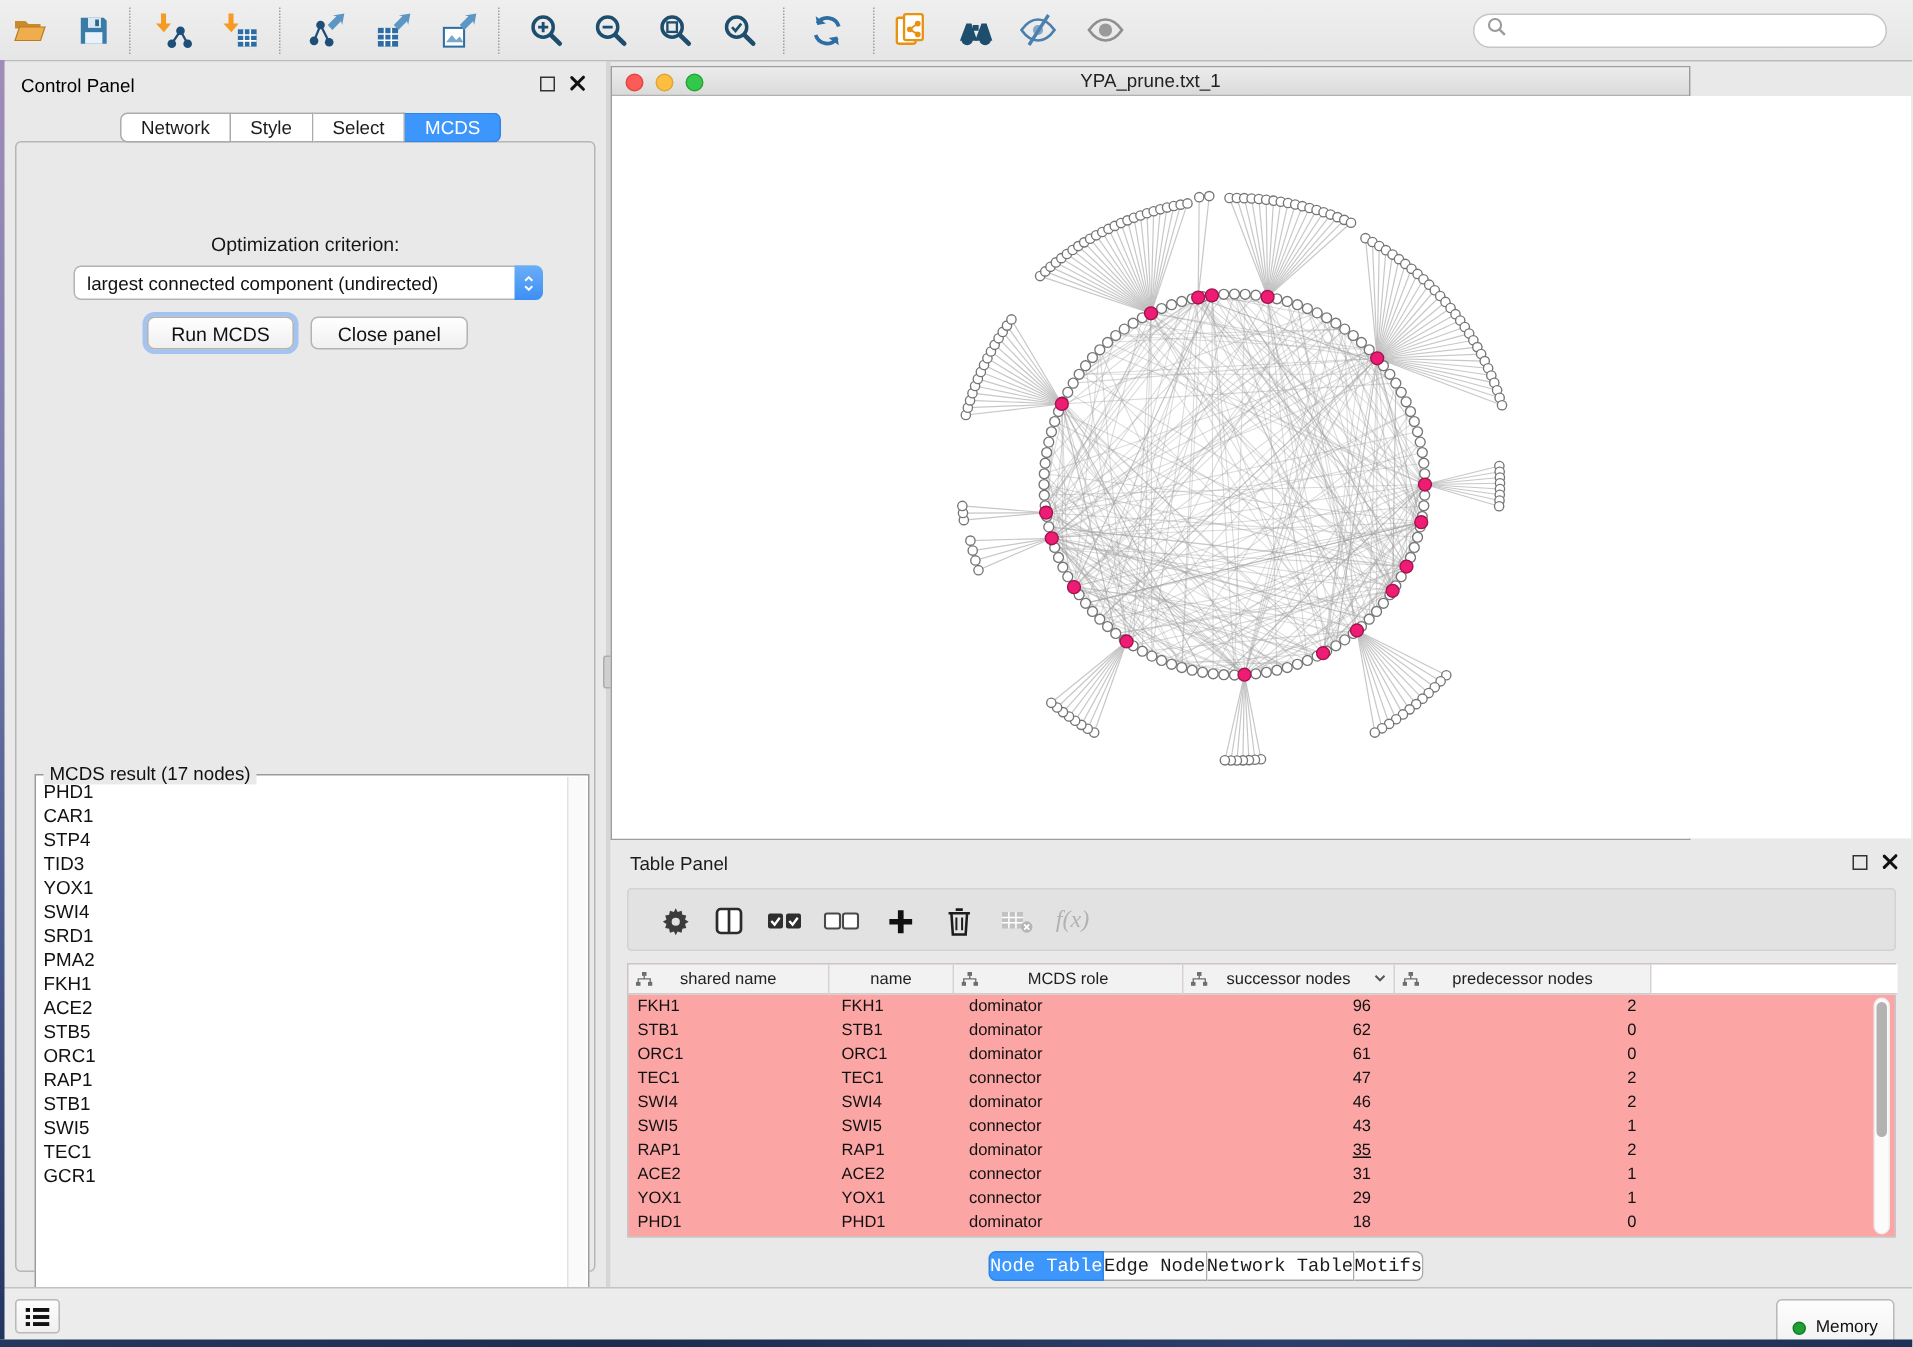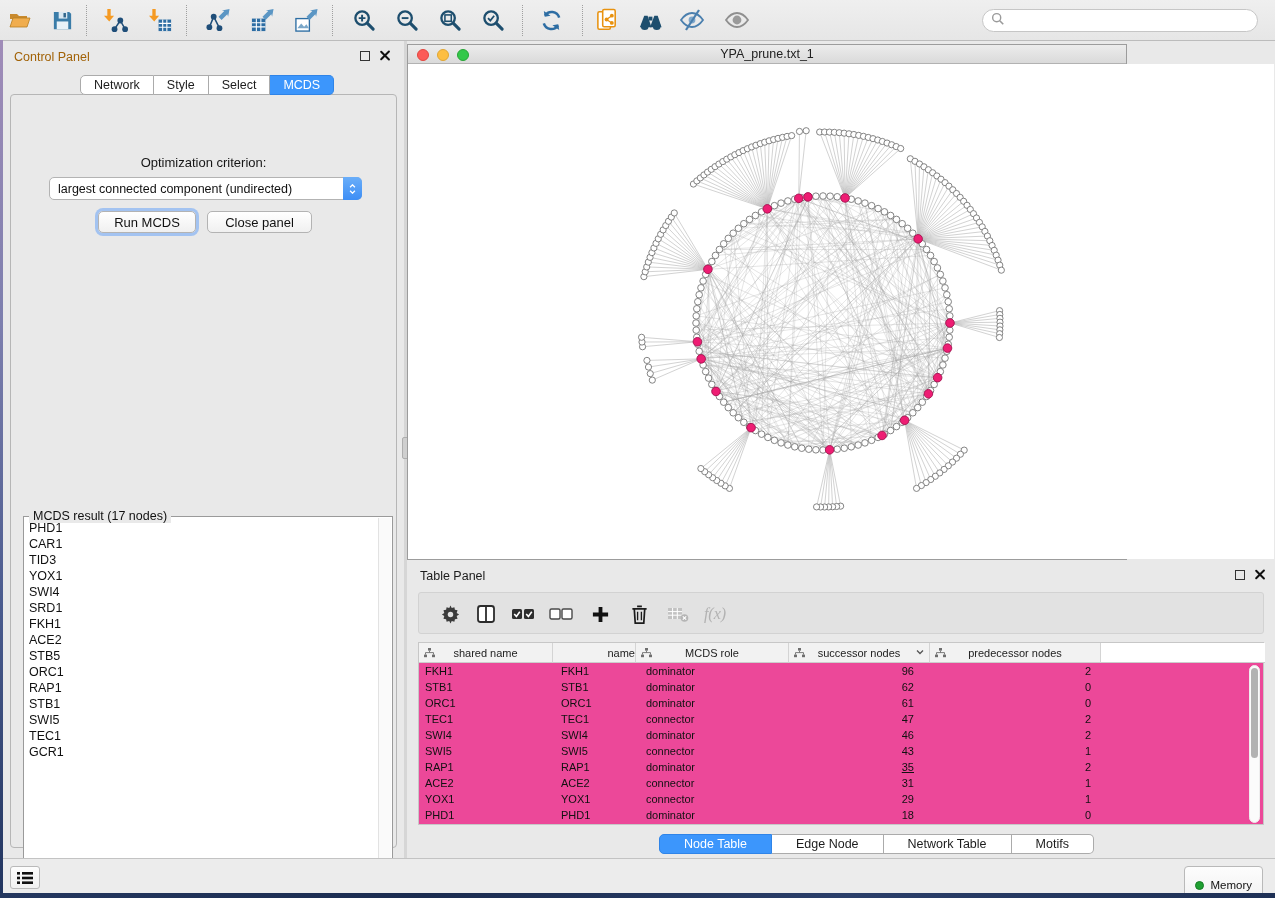--- a/index.html
+++ b/index.html
@@ -22,21 +22,21 @@
   .tb-sep { position:absolute; top:5px; width:0; height:31px;
     border-left:1px dotted #9f9f9f; }
   #search-box { position:absolute; left:982px; top:9px; width:276px; height:23px;
     background:#fff; border:1px solid #c6c6c6; border-radius:12px;
     display:flex; align-items:center; padding-left:8px; }
   #search-box input { border:none; outline:none; width:230px; font-size:12px;
     font-family:"Liberation Sans",sans-serif; background:transparent; }
 
   
   #control-panel { left:3px; top:41px; width:401px; height:817px; background:#e9e9e9; }
-  #cp-title { position:absolute; left:11px; top:9px; font-size:12.5px; color:#a16207; }
+  #cp-title { position:absolute; left:11px; top:9px; font-size:12.5px; color:#000000; }
   .panel-btns { position:absolute; display:flex; gap:9px; align-items:center; }
   #cp-btns { right:14px; top:9px; }
   .float-ic { width:10px; height:10px; border:1.6px solid #333; display:inline-block; }
   .close-ic { width:11px; height:11px; position:relative; display:inline-block; }
   .close-ic:before,.close-ic:after { content:""; position:absolute; left:5px; top:-1px;
     width:2.4px; height:13px; background:#111; border-radius:1px; }
   .close-ic:before { transform:rotate(45deg); } .close-ic:after { transform:rotate(-45deg); }
 
   #cp-tabs { position:absolute; left:77px; top:34px; display:flex; height:20px;
     border-radius:5px; z-index:3; }
@@ -101,38 +101,38 @@
   #tp-title { position:absolute; left:13px; top:7px; font-size:12.5px; color:#1b1b1b; }
   #tp-btns { right:10px; top:7px; }
   #tp-toolbar { position:absolute; left:11px; top:30px; width:846px; height:42px;
     background:#e2e2e2; border:1px solid #d2d2d2; border-radius:3px; }
   .tp-ic { position:absolute; top:8px; width:26px; height:26px; display:flex;
     align-items:center; justify-content:center; }
   #fx-label { font-size:16px; color:#b2b2b2; font-family:"Liberation Serif",serif;
     font-style:italic; }
 
   #node-table { position:absolute; left:11px; top:80px; width:846px; height:183px;
-    background:#ec4899; border:1px solid #c7c7c7; }
+    background:#fca5a5; border:1px solid #c7c7c7; }
   #thead { position:absolute; left:0; top:0; height:20px; display:flex; }
   .th { height:20px; background:#f2f2f2; border-right:1px solid #d4d4d4;
     border-bottom:1px solid #cdcdcd; position:relative; display:flex;
     align-items:center; justify-content:center; font-size:11px; color:#222; }
   .th .tree { position:absolute; left:5px; top:5px; }
   .th .sort { position:absolute; right:5px; top:6px; }
   #tbody { position:absolute; left:0; top:20px; }
   .tr { display:flex; height:16px; }
   .td { font-size:11px; color:#111; line-height:16px; white-space:nowrap; overflow:hidden; }
   #table-scroll { position:absolute; right:3px; top:22px; width:11px; height:158px;
     background:#fbfbfb; border:1px solid #ededed; border-radius:6px; }
   #table-thumb { position:absolute; left:1px; top:2px; width:7px; height:90px;
     background:#b2b2b2; border-radius:4px; }
 
   #tp-tabs { position:absolute; left:252px; top:272px; display:flex; height:20px; }
-  .tp-tab { padding:0 24px; font-size:12.5px; display:flex; align-items:center;
-    background:#fff; border:1px solid #ababab; border-left-width:0; color:#1c1c1c; }
+  .tp-tab { padding:0 0; font-size:12.5px; display:flex; align-items:center;
+    background:#fff; border:1px solid #ababab; border-left-width:0; color:#1c1c1c;font-family:Liberation Mono, monospace; }
   .tp-tab:first-child { border-left-width:1px; border-radius:5px 0 0 5px; }
   .tp-tab:last-child { border-radius:0 5px 5px 0; }
   .tp-tab.active { background:#3c96fc; border-color:#2f84e8; color:#fff; }
 
   
   #status-bar { left:0; top:858px; width:1275px; height:35px; background:#ececec;
     border-top:1px solid #c3c3c3; }
   #list-btn { position:absolute; left:10px; top:7px; width:30px; height:23px;
     background:linear-gradient(#fdfdfd,#f0f0f0); border:1px solid #b9b9b9;
     border-radius:3px; display:flex; align-items:center; justify-content:center; }
@@ -311,24 +311,26 @@
             </svg>
         </span>
       </div>
       <div id="run-btn" class="btn">Run MCDS</div>
       <div id="closep-btn" class="btn">Close panel</div>
       <div id="result-box">
         <span id="result-legend">MCDS result (17 nodes)</span>
         <div id="result-list">
             <div class="mcds-item">PHD1</div>
             <div class="mcds-item">CAR1</div>
+            <div class="mcds-item">STP4</div>
             <div class="mcds-item">TID3</div>
             <div class="mcds-item">YOX1</div>
             <div class="mcds-item">SWI4</div>
             <div class="mcds-item">SRD1</div>
+            <div class="mcds-item">PMA2</div>
             <div class="mcds-item">FKH1</div>
             <div class="mcds-item">ACE2</div>
             <div class="mcds-item">STB5</div>
             <div class="mcds-item">ORC1</div>
             <div class="mcds-item">RAP1</div>
             <div class="mcds-item">STB1</div>
             <div class="mcds-item">SWI5</div>
             <div class="mcds-item">TEC1</div>
             <div class="mcds-item">GCR1</div>
           </div>
@@ -1124,21 +1126,21 @@
       <div id="thead">
           <div class="th" style="width: 134px;">
             <svg class="tree" width="11" height="10" viewBox="0 0 11 10">
               <rect x="4" y="0" width="3" height="2.6" fill="#6e6e6e"></rect>
               <rect x="0" y="6.6" width="3" height="2.6" fill="#6e6e6e"></rect>
               <rect x="8" y="6.6" width="3" height="2.6" fill="#6e6e6e"></rect>
               <path d="M5.5 2.6v2M1.5 6.6v-2h8v2" fill="none" stroke="#6e6e6e" stroke-width="0.9"></path>
             </svg>
             <span>shared name</span>
           </div>
-          <div class="th" style="width: 83px; justify-content: flex-end;">
+          <div class="th" style="width: 83px;">
             <span>name</span>
           </div>
           <div class="th" style="width: 153px;">
             <svg class="tree" width="11" height="10" viewBox="0 0 11 10">
               <rect x="4" y="0" width="3" height="2.6" fill="#6e6e6e"></rect>
               <rect x="0" y="6.6" width="3" height="2.6" fill="#6e6e6e"></rect>
               <rect x="8" y="6.6" width="3" height="2.6" fill="#6e6e6e"></rect>
               <path d="M5.5 2.6v2M1.5 6.6v-2h8v2" fill="none" stroke="#6e6e6e" stroke-width="0.9"></path>
             </svg>
             <span>MCDS role</span>

